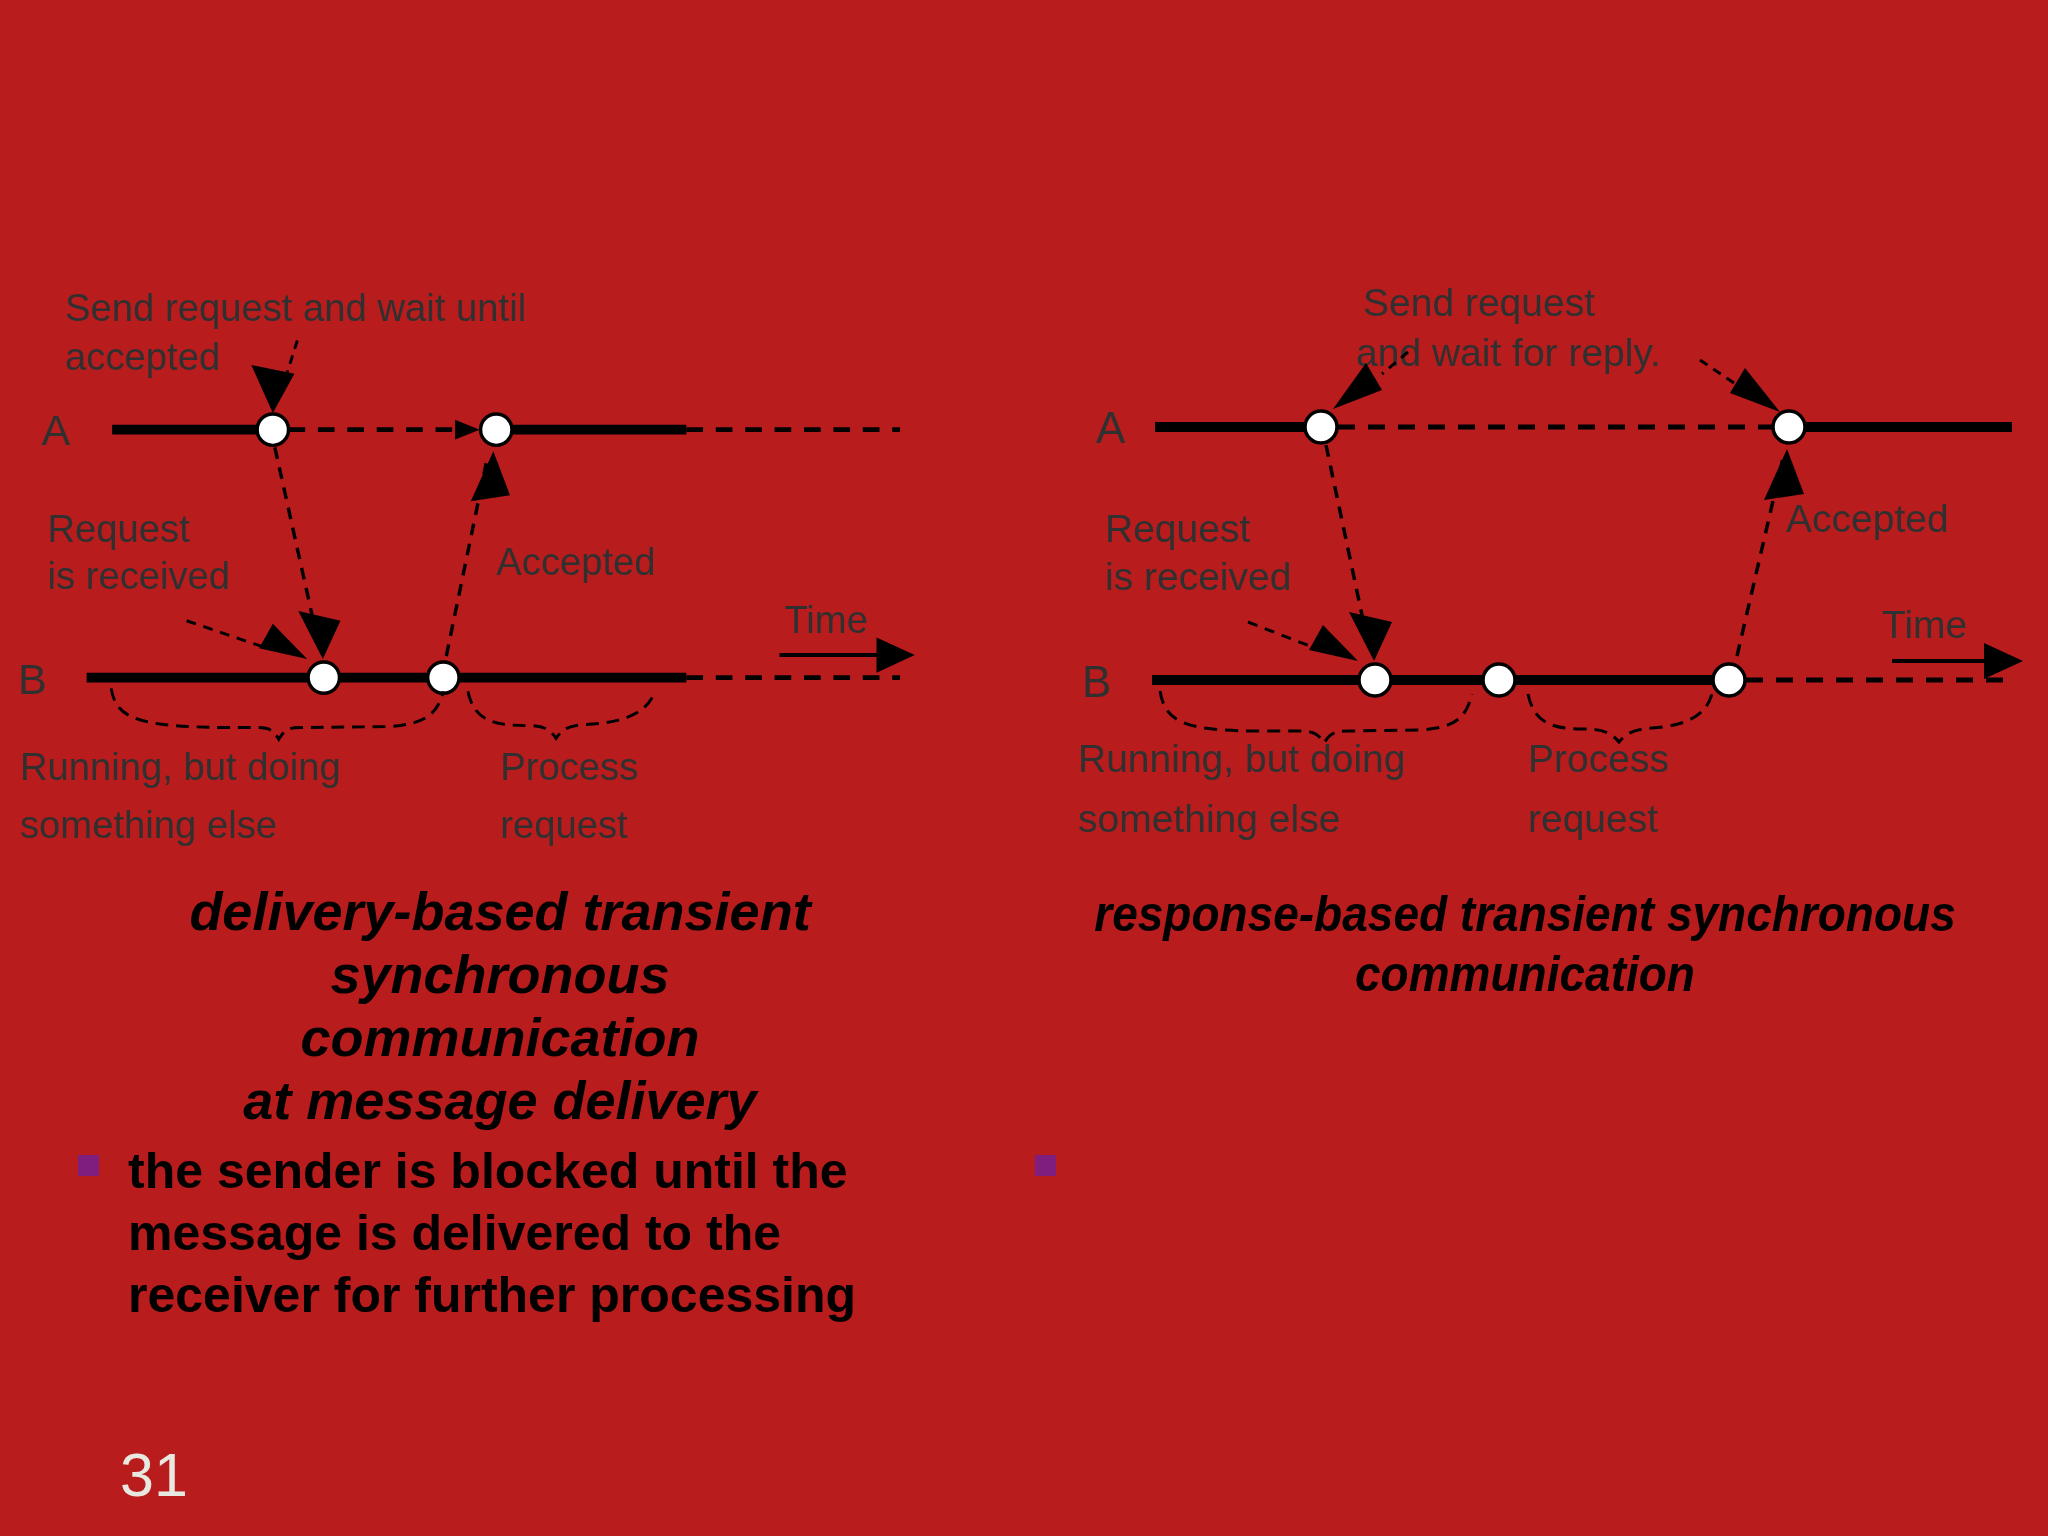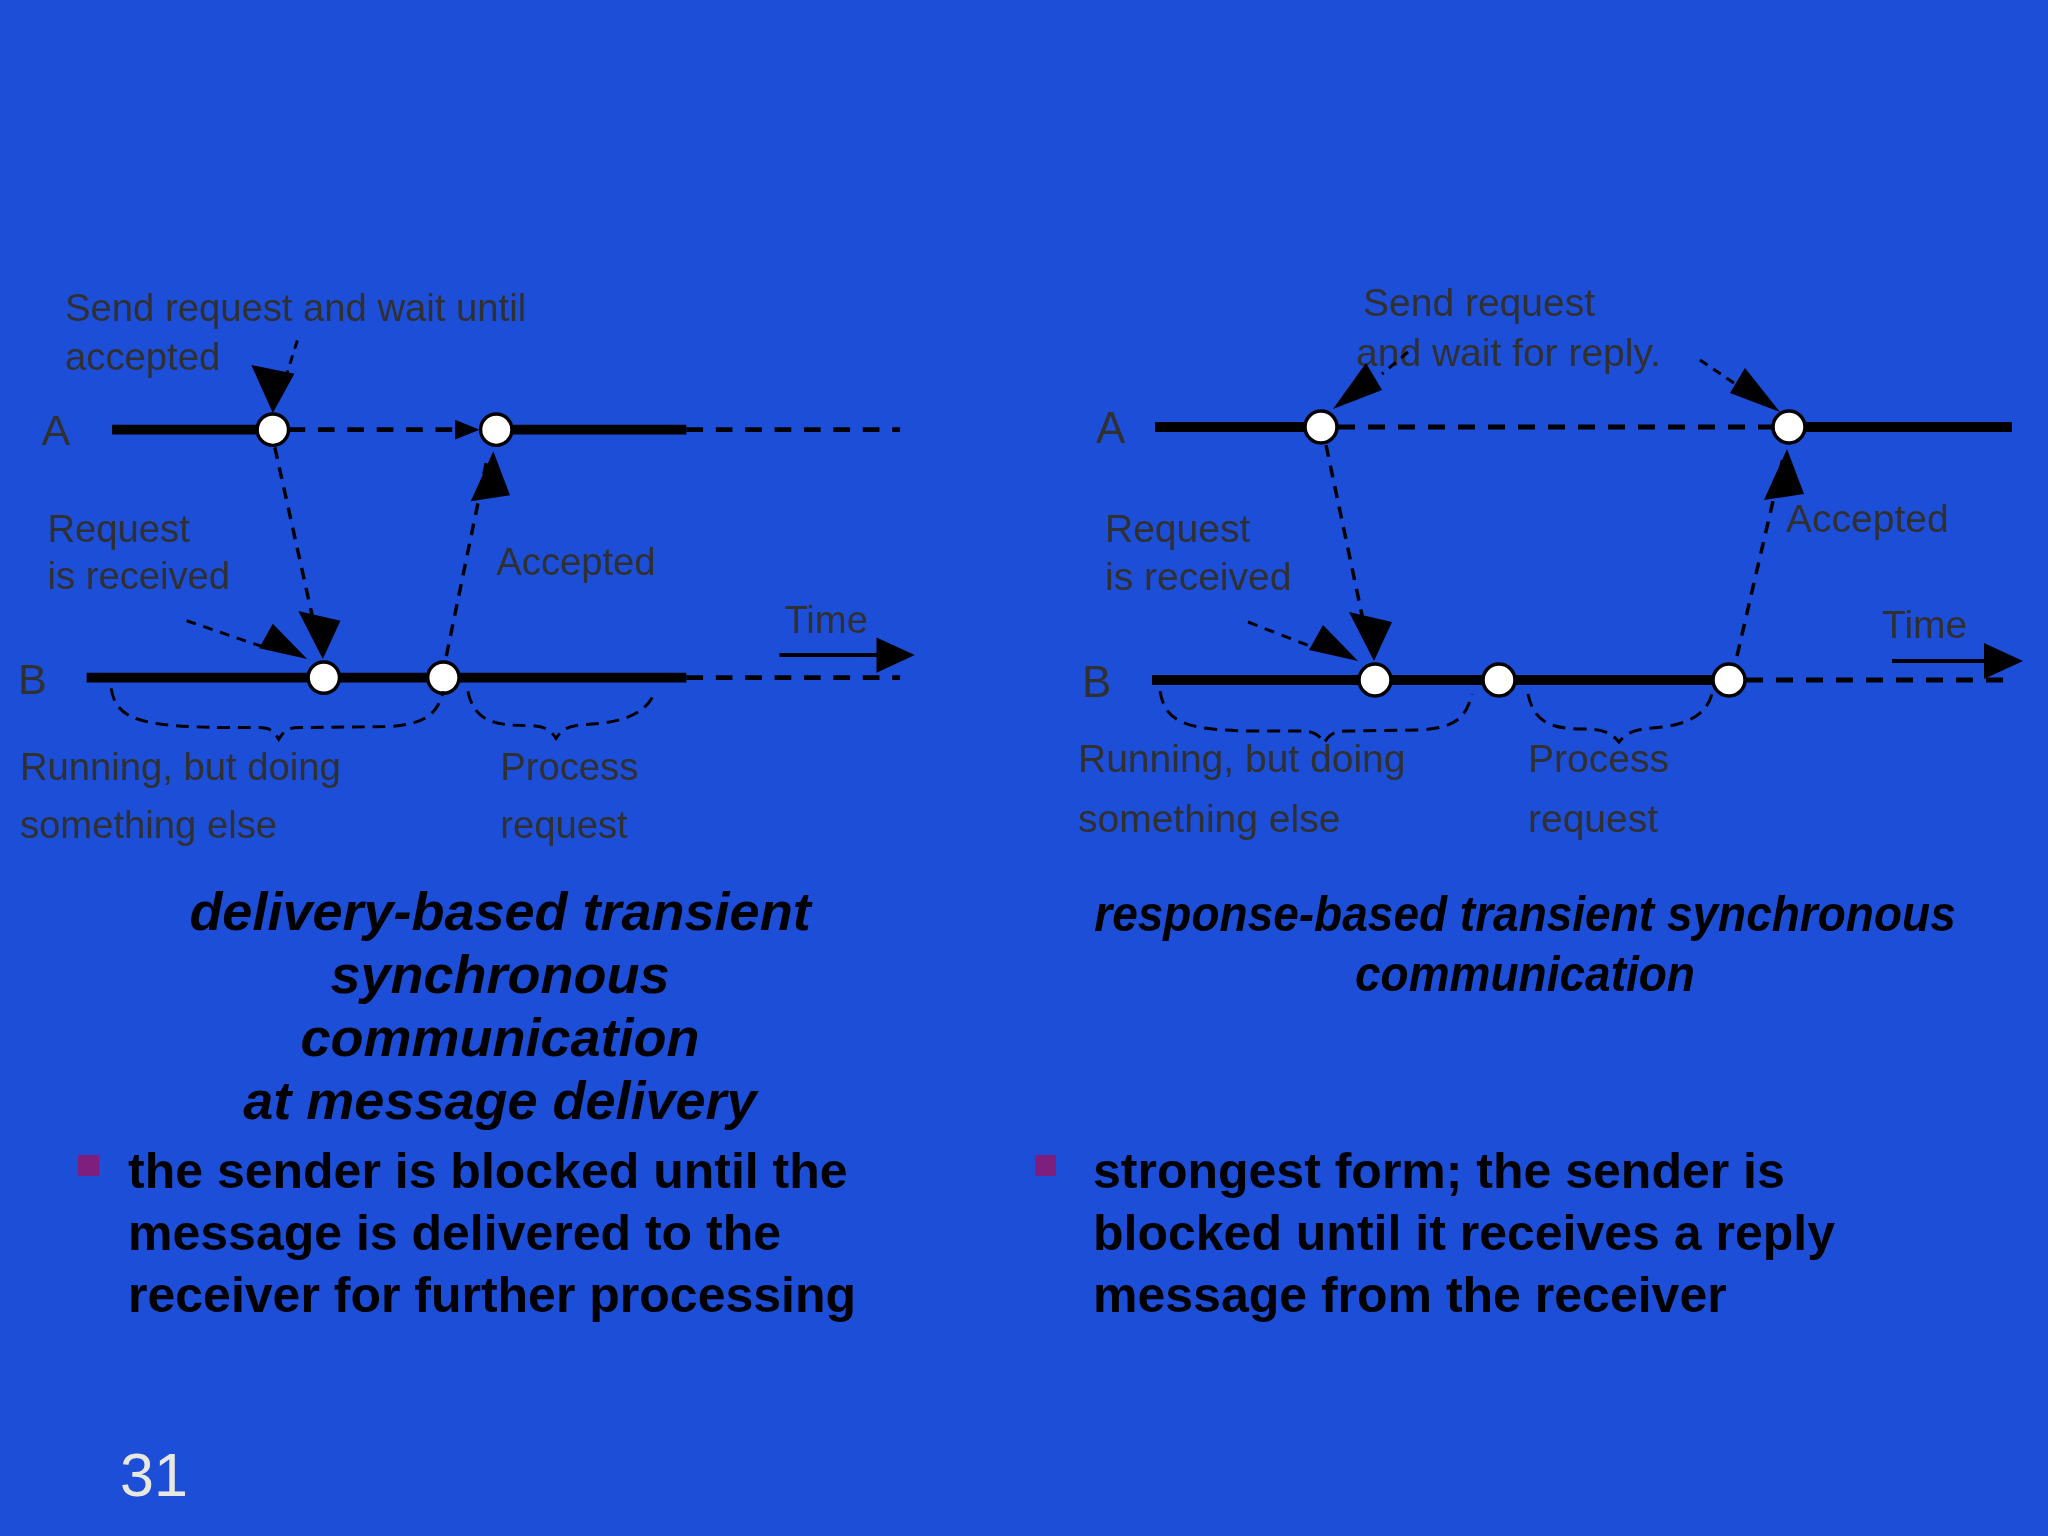--- a/index.html
+++ b/index.html
@@ -1,17 +1,17 @@
 <!DOCTYPE html>
 <html><head>
 <meta charset="utf-8">
 <style>
   html,body{margin:0;padding:0;background:#888;}
   #slide{
-    position:relative;width:2048px;height:1536px;background:#1d4ed8;
+    position:relative;width:2048px;height:1536px;background:#b91c1c;
     font-family:"Liberation Sans",sans-serif;overflow:hidden;
   }
   svg.diagram{position:absolute;}
   svg.diagram text{
     font-family:"Liberation Sans",sans-serif;
     fill:#303030;font-size:39px;
   }
   svg.diagram text.proc{font-size:44px;}
   .tl{stroke:#000;}
   .caption{
@@ -147,19 +147,16 @@
 at message delivery</div>
   <div id="caption-right" class="caption">response-based transient synchronous
 communication</div>
 
   <div class="bullet-sq" style="left:78px;top:1155px"></div>
   <div id="bullet-text-left" class="bullet-text">the sender is blocked until the
 message is delivered to the
 receiver for further processing</div>
 
   <div class="bullet-sq" style="left:1035px;top:1155px"></div>
-  <div id="bullet-text-right" class="bullet-text">strongest form; the sender is
-blocked until it receives a reply
-message from the receiver</div>
 
   <div id="page-number">31</div>
 
 </div>
 
 </body></html>

